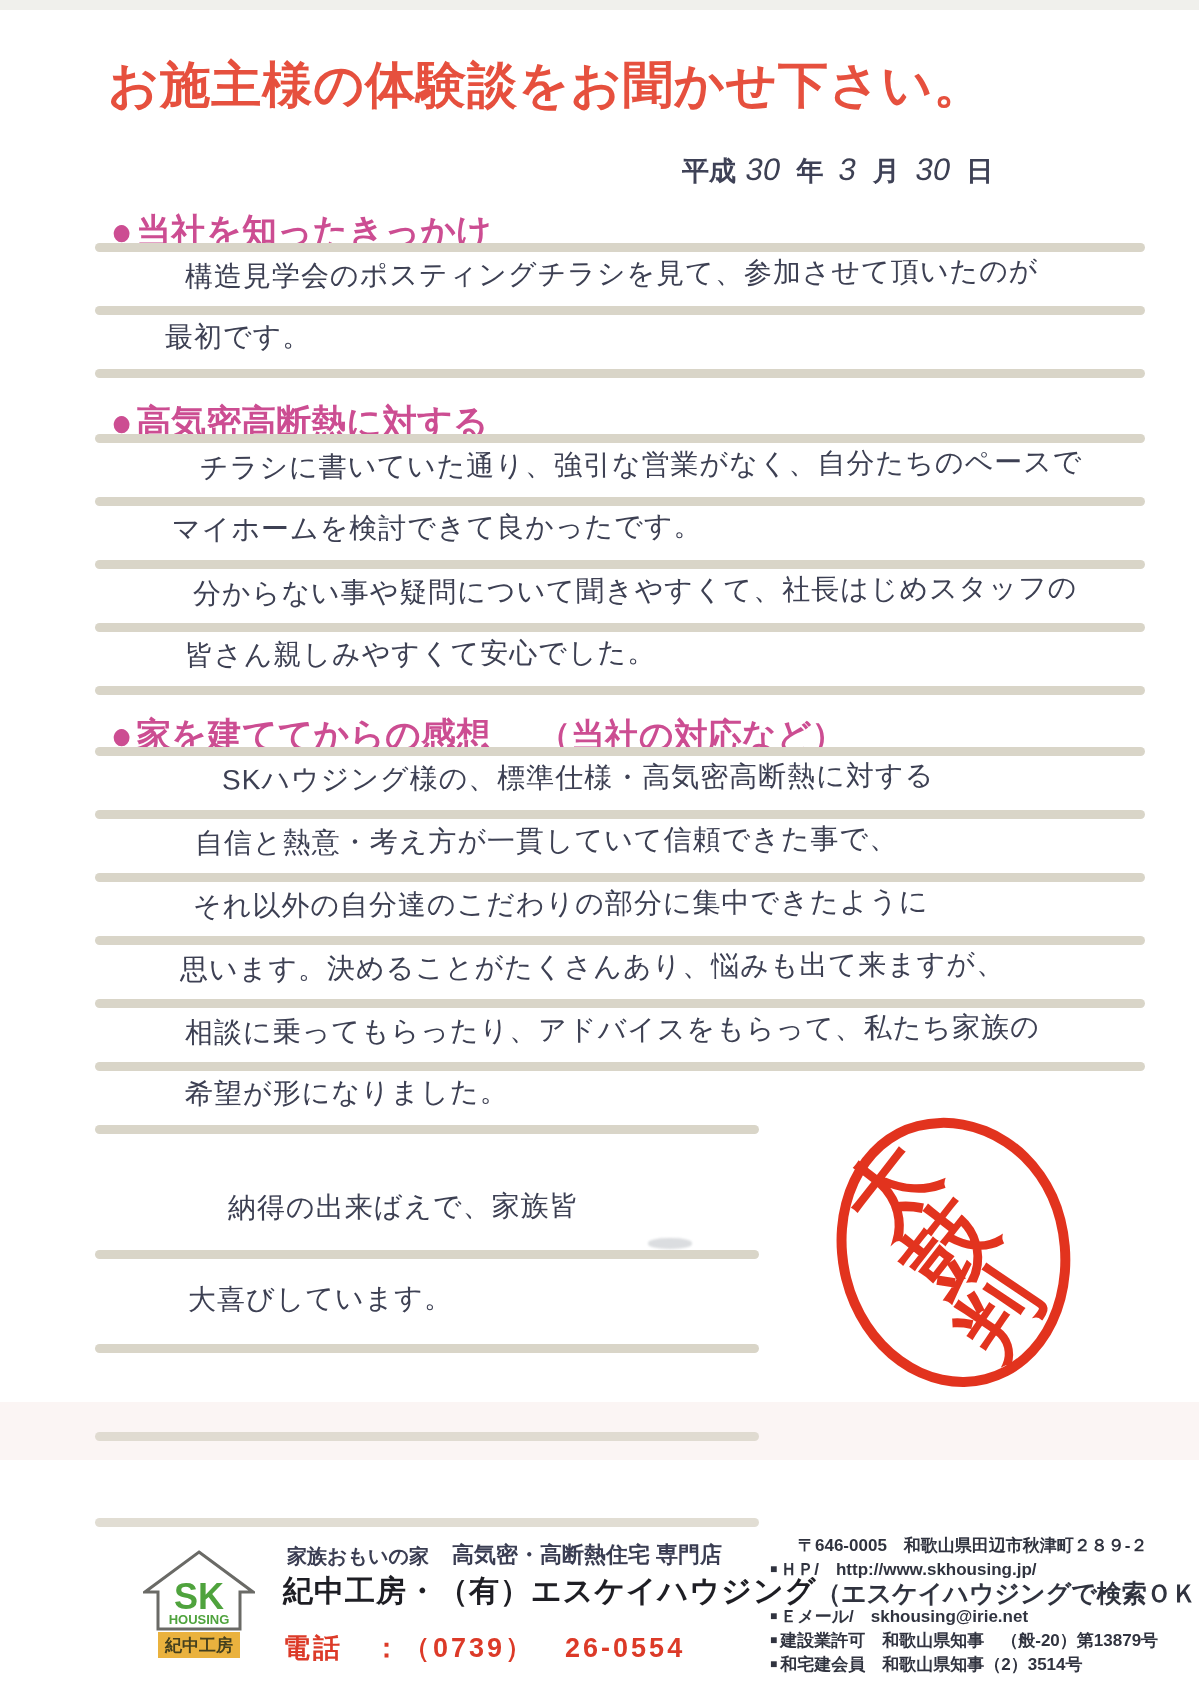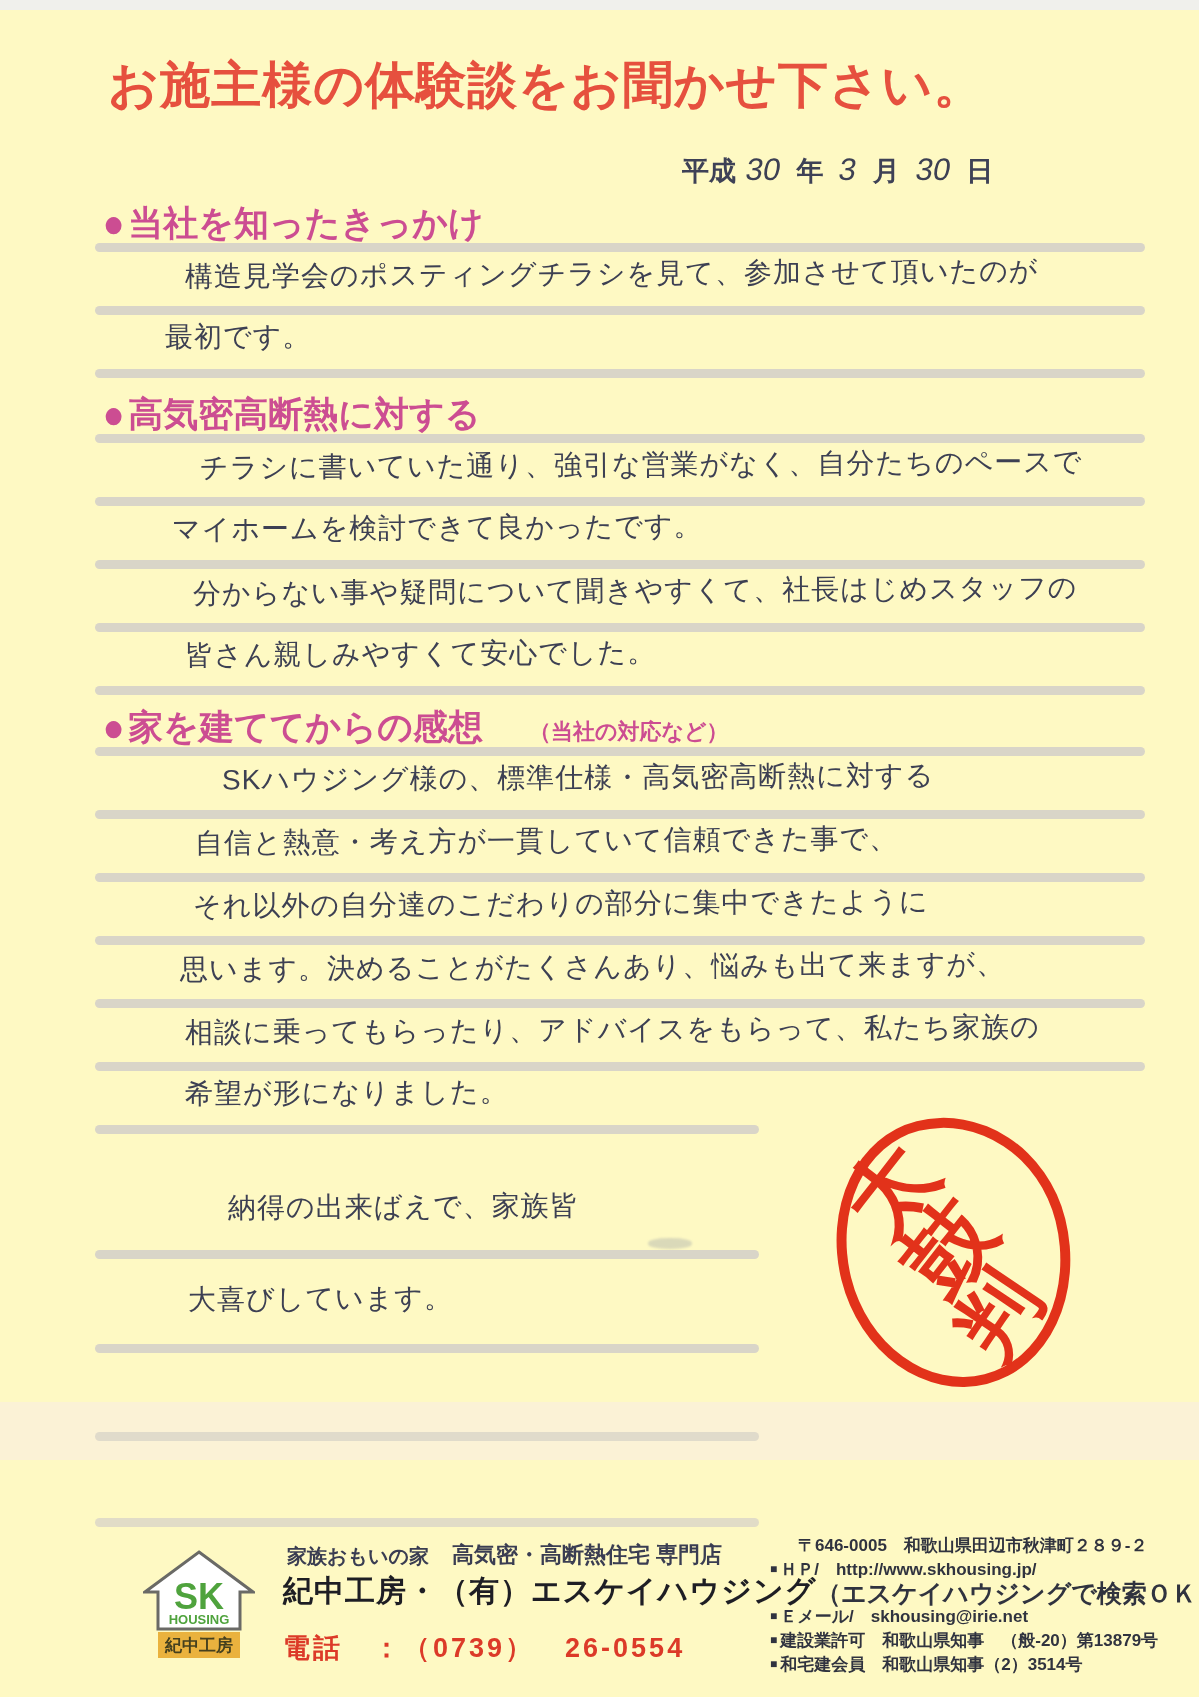--- a/index.html
+++ b/index.html
@@ -1,18 +1,18 @@
 <!DOCTYPE html>
 <html style="--title_red: #e6503e; --heading_pink: #cc4d92; --ink: #3d4053; --ink_print: #3e4156; --rule: #d9d5c8; --stamp_red: #e0220c; --phone_red: #dc3a28; --logo_green: #4fa33d; --logo_yellow: #eab23e;"><head>
 <meta charset="utf-8">
 <style>
   html,body { margin:0; padding:0; background:#e8e8e6; }
   .page {
     position:relative; width:1199px; height:1697px; margin:0 auto;
-    background:#fef9c3; overflow:hidden;
+    background:#ffffff; overflow:hidden;
     font-family:"Liberation Sans","DejaVu Sans",sans-serif;
   }
   .scan-strip-top { position:absolute; left:0; top:0; width:100%; height:10px; background:#f0f0ec; }
   .scan-band { position:absolute; left:0; top:1402px; width:100%; height:58px; background:#f7ecea; opacity:.5; }
 
   .title {
     position:absolute; left:108px; top:52px; margin:0;
     font-size:50px; font-weight:900; letter-spacing:1px;
     color:var(--title_red,#e6503e); white-space:nowrap;
   }
@@ -20,25 +20,25 @@
     position:absolute; left:682px; top:152px; white-space:nowrap;
     font-size:27px; font-weight:bold; color:var(--ink_print,#3e4156);
   }
   .date-line .hwnum {
     display:inline-block; font-size:31px; font-weight:normal;
     color:var(--ink,#3d4053); transform:skewX(-10deg); margin:0 10px;
   }
   .date-line .unit { margin:0 6px; }
 
   .sec {
-    position:absolute; left:95px; margin:8px; white-space:nowrap;
+    position:absolute; left:95px; margin:16px; white-space:nowrap;
     font-size:35px; font-weight:bold; color:var(--heading_pink,#cc4d92);
   }
   .sec .bullet { display:inline-block; transform:scale(1.05,1.15); margin-right:4px; }
-  .sec .note { font-size:22px; margin-left:46px; }
+  .sec .note { font-size:34px; margin-left:46px; }
 
   .rule {
     position:absolute; left:95px; width:1050px; height:9px;
     background:var(--rule,#d9d5c8); border-radius:5px;
   }
   .rule.short { width:664px; }
   .rule.faded { opacity:.8; }
 
   .hw {
     position:absolute; white-space:nowrap; font-size:28px;

